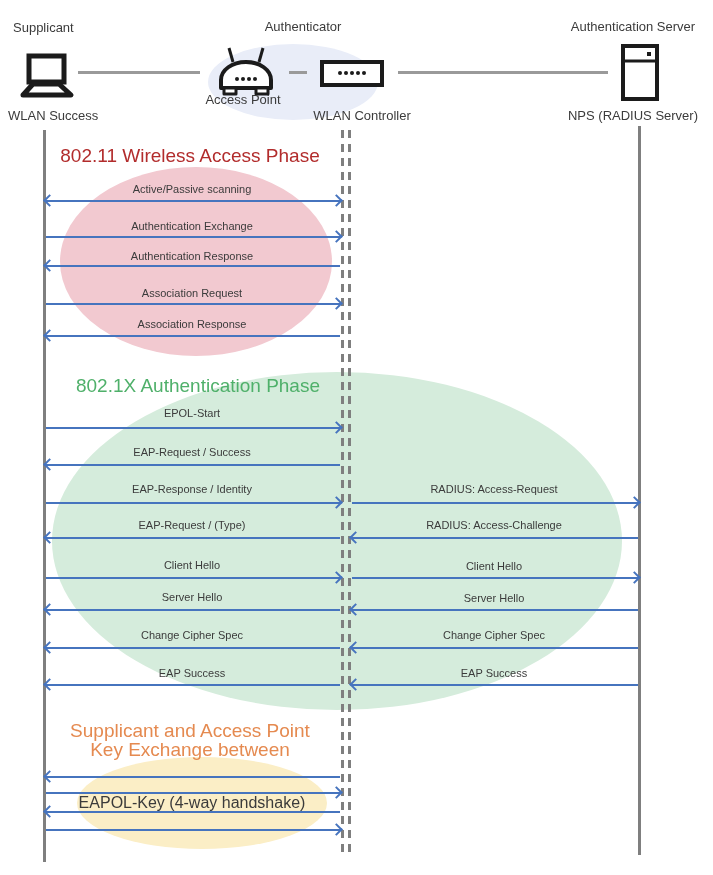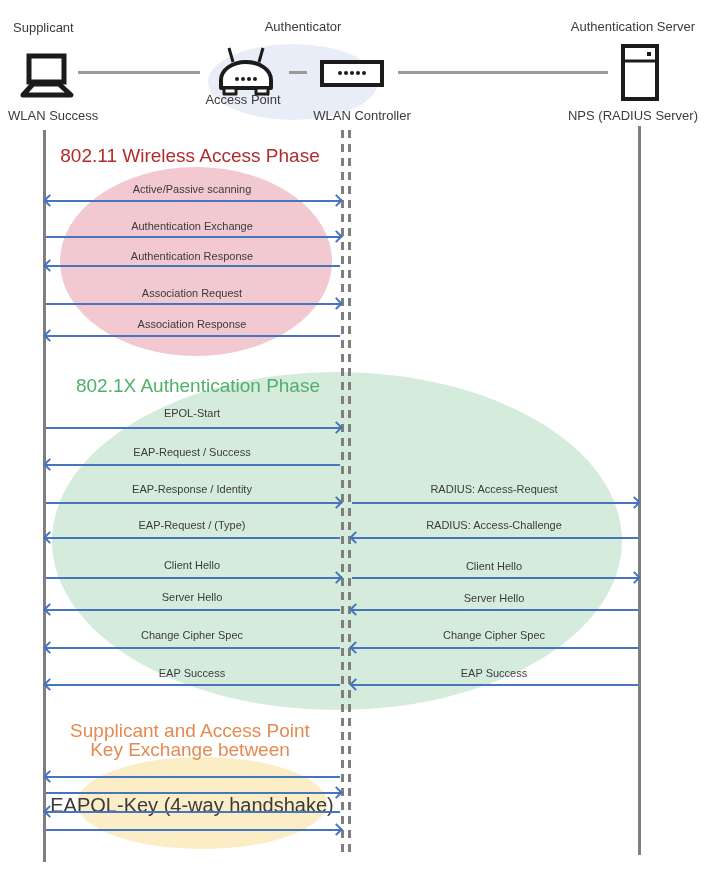--- a/index.html
+++ b/index.html
@@ -1,21 +1,21 @@
 <!DOCTYPE html>
 <html style="--arrow: #4674BE; --lifeline: #7F7F7F; --connector: #9A9A9A; --text: #3B3B3B; --icon: #1B1B1B; --phase1-title: #B22C2C; --phase2-title: #4FB06A; --phase3-title: #E58A50; --ellipse-pink: #F2C9D0; --ellipse-green: #D5ECDC; --ellipse-yellow: #FBEEC6; --ellipse-blue: #E9EDF8;"><head>
 <meta charset="utf-8">
 <style>
   html,body{margin:0;padding:0;background:#fff;}
   .canvas{position:relative;width:713px;height:875px;background:#fff;overflow:hidden;
           font-family:"Liberation Sans",sans-serif;}
   .lbl{position:absolute;font-size:13px;color:var(--text);white-space:nowrap;}
   .ctr{transform:translateX(-50%);}
   .msg{position:absolute;font-size:11px;color:var(--text);white-space:nowrap;transform:translateX(-50%);}
-  .msg.big{font-size:20px;}
+  .msg.big{font-size:16px;}
   .phase{position:absolute;font-size:19px;white-space:nowrap;transform:translateX(-50%);text-align:center;line-height:19px;}
   .hline{position:absolute;height:3px;background:var(--connector);}
   .lifeline{position:absolute;width:3px;background:var(--lifeline);}
   .lifeline.dashed{background:repeating-linear-gradient(to bottom,var(--lifeline) 0 8px,transparent 8px 14px);}
   .ellipse{position:absolute;border-radius:50%;}
   .el-pink{background:var(--ellipse-pink);}
   .el-green{background:var(--ellipse-green);}
   .el-yellow{background:var(--ellipse-yellow);}
   .el-blue{background:var(--ellipse-blue);}
   .arrow{position:absolute;height:2px;background:var(--arrow);}

